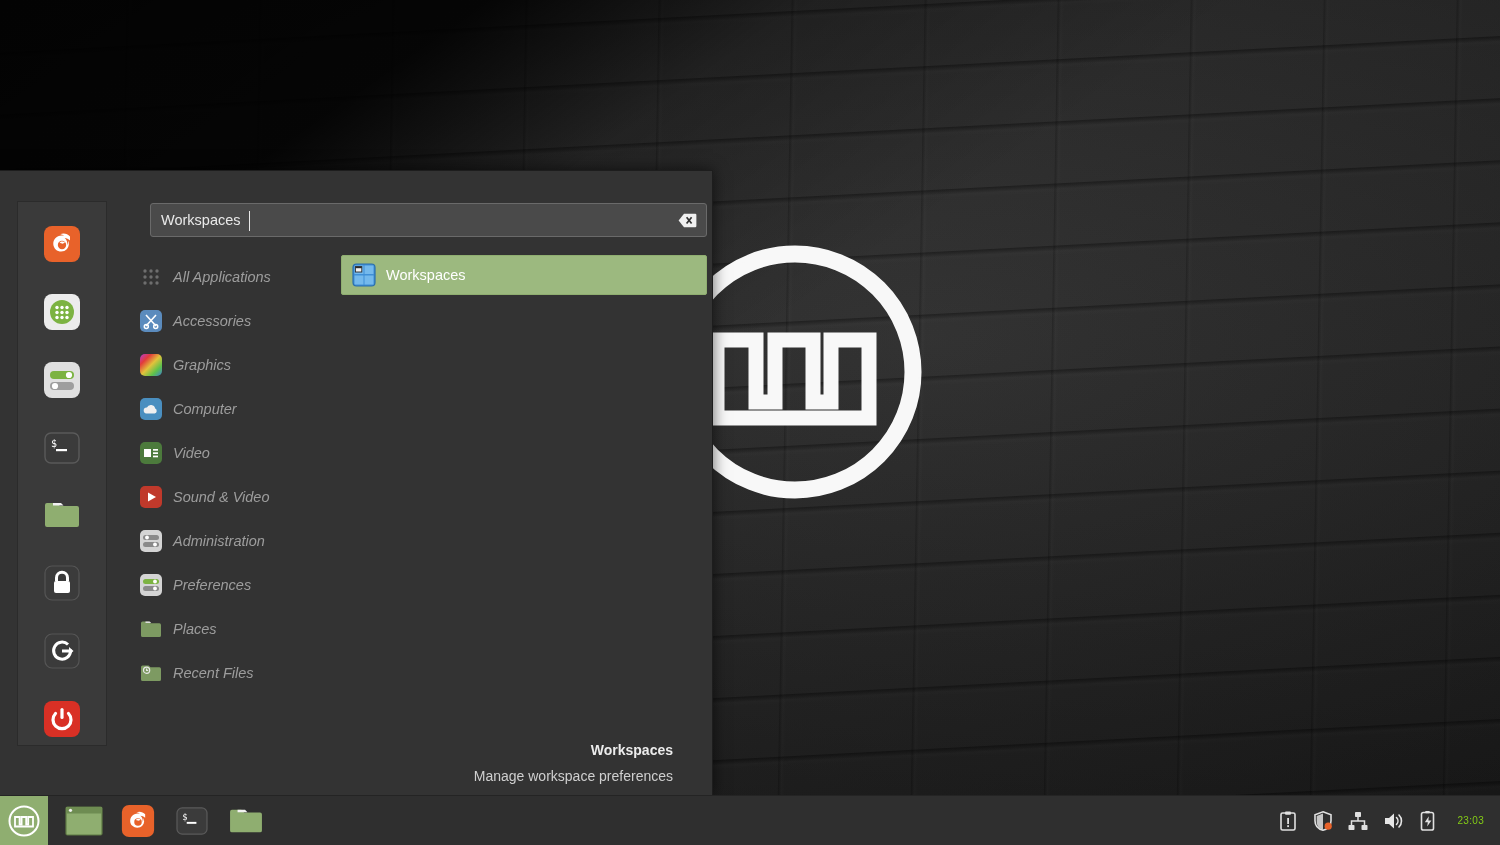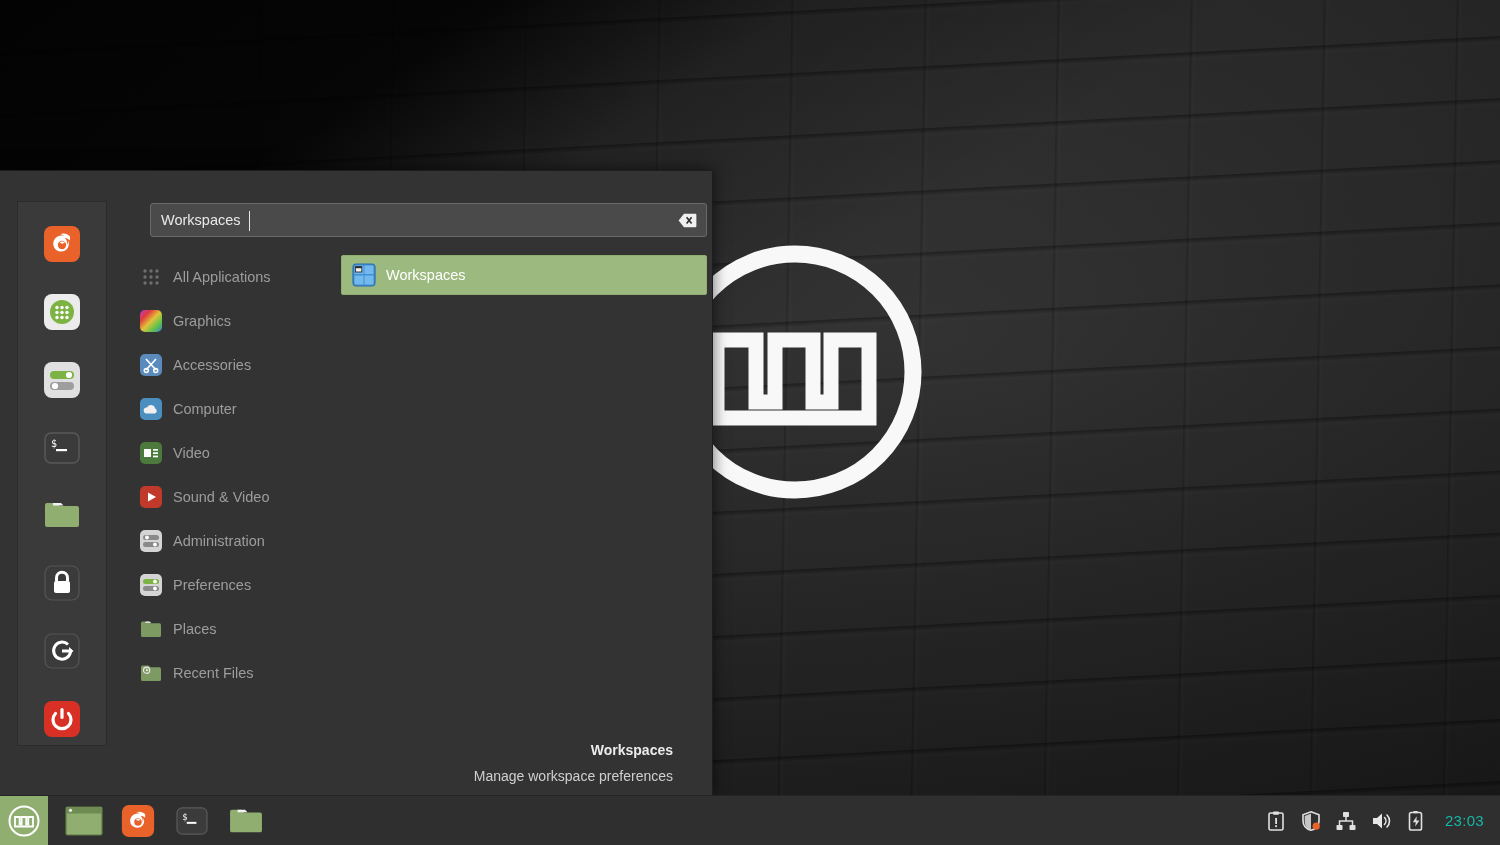--- a/index.html
+++ b/index.html
@@ -116,20 +116,21 @@
 
   .cat-row {
     display: flex; align-items: center;
     height: 44px;
     padding-left: 12px;
     gap: 11px;
   }
   .cat-row .cat-label {
     color: #9d9d9d;
     font-size: 14.5px;
+    font-style: italic;
   }
 
   .cat-icon { width: 22px; height: 22px; flex: none; display:block; }
 
   .app-row {
     display: flex; align-items: center;
     height: 40px;
     margin: 0 14px 0 0;
     padding-left: 10px;
     gap: 10px;
@@ -176,21 +177,21 @@
     border-radius: 3px;
   }
 
   #tray {
     margin-left: auto;
     display: flex; align-items: center;
     gap: 13px; padding-right: 16px;
   }
   .tray-icon { width: 22px; height: 22px; display: block; }
   #tray-clock {
-    color: #14b8a6; font-size: 15px;
+    color: #84cc16; font-size: 10px;
     margin-left: 5px; letter-spacing: .3px;
   }
 </style>
 </head>
 <body>
 
 <div id="desktop">
 
   <svg id="mint-mark" viewBox="0 0 280 300">
     <g fill="none" stroke="#ffffff" stroke-width="17">
@@ -314,48 +315,48 @@
                 <circle cx="5" cy="17" r="1.7"></circle>
                   <circle cx="11" cy="17" r="1.7"></circle>
                   <circle cx="17" cy="17" r="1.7"></circle>
               </g>
             </svg>
             <span class="cat-label">All Applications</span>
           </div>
 
           <div class="cat-row">
             <svg class="cat-icon" viewBox="0 0 22 22">
+              <rect x="0" y="0" width="22" height="22" rx="5" fill="#5b8bbd"></rect>
+              <g stroke="#ffffff" stroke-width="1.6" fill="none">
+                <path d="M6 5l10 11M16 5L6 16"></path>
+              </g>
+              <circle cx="6.3" cy="16.6" r="2" fill="none" stroke="#ffffff" stroke-width="1.5"></circle>
+              <circle cx="15.7" cy="16.6" r="2" fill="none" stroke="#ffffff" stroke-width="1.5"></circle>
+            </svg>
+            <span class="cat-label">Accessories</span>
+          </div>
+
+          <div class="cat-row">
+            <svg class="cat-icon" viewBox="0 0 22 22">
               <defs>
                 <linearGradient id="rg" x1="0" y1="0" x2="1" y2="1">
                   <stop offset="0%" stop-color="#b93bd0"></stop>
                     <stop offset="25%" stop-color="#e23b3b"></stop>
                   <stop offset="50%" stop-color="#e2c23b"></stop>
                     <stop offset="75%" stop-color="#5fc24a"></stop>
                   <stop offset="100%" stop-color="#3b7fd0"></stop>
                 </linearGradient>
               </defs>
               <rect x="0" y="0" width="22" height="22" rx="5" fill="url(#rg)"></rect>
             </svg>
             <span class="cat-label">Graphics</span>
           </div>
 
           <div class="cat-row">
             <svg class="cat-icon" viewBox="0 0 22 22">
-              <rect x="0" y="0" width="22" height="22" rx="5" fill="#5b8bbd"></rect>
-              <g stroke="#ffffff" stroke-width="1.6" fill="none">
-                <path d="M6 5l10 11M16 5L6 16"></path>
-              </g>
-              <circle cx="6.3" cy="16.6" r="2" fill="none" stroke="#ffffff" stroke-width="1.5"></circle>
-              <circle cx="15.7" cy="16.6" r="2" fill="none" stroke="#ffffff" stroke-width="1.5"></circle>
-            </svg>
-            <span class="cat-label">Accessories</span>
-          </div>
-
-          <div class="cat-row">
-            <svg class="cat-icon" viewBox="0 0 22 22">
               <rect x="0" y="0" width="22" height="22" rx="5" fill="#4a8fc0"></rect>
               <path d="M6.5 15.5a3 3 0 01.4-6 4.4 4.4 0 018.3 1.1 2.6 2.6 0 01-.5 4.9z" fill="#f0f0f0"></path>
             </svg>
             <span class="cat-label">Computer</span>
           </div>
 
           <div class="cat-row">
             <svg class="cat-icon" viewBox="0 0 22 22">
               <rect x="0" y="0" width="22" height="22" rx="5" fill="#4c7a3c"></rect>
               <rect x="4" y="7" width="7" height="8" fill="#ffffff"></rect>

